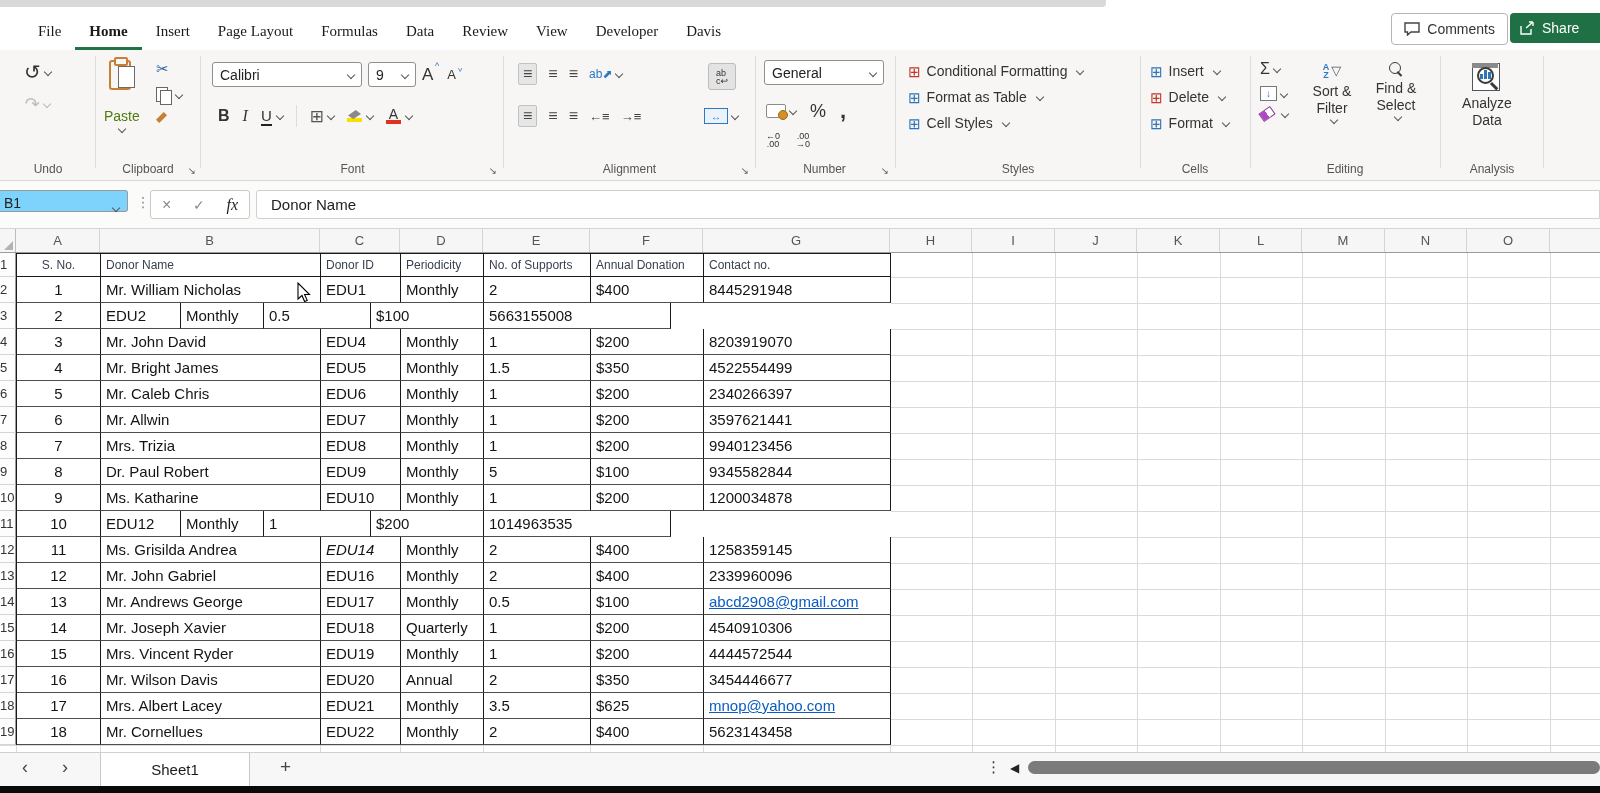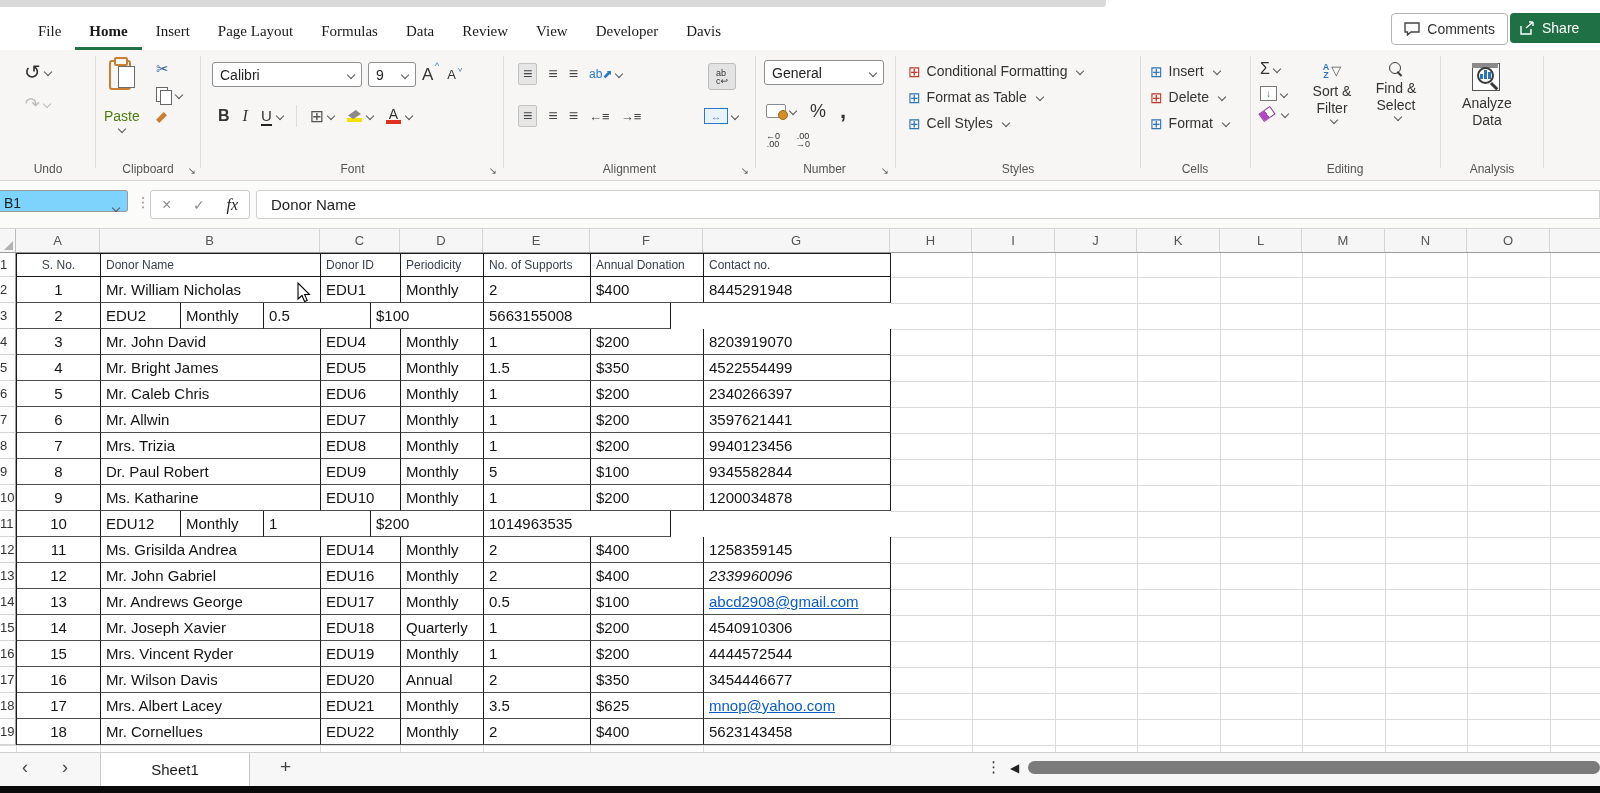--- a/index.html
+++ b/index.html
@@ -561,34 +561,34 @@
           <div class="tcell c-center" style="width: 84px;">10</div>
           <div class="tcell" style="width: 80px;">EDU12</div>
           <div class="tcell" style="width: 83px;">Monthly</div>
           <div class="tcell" style="width: 107px;">1</div>
           <div class="tcell" style="width: 113px;">$200</div>
           <div class="tcell" style="width: 187px;">1014963535</div>
         </div>
         <div class="trow tdata">
           <div class="tcell c-center" style="width: 84px;">11</div>
           <div class="tcell" style="width: 220px;">Ms. Grisilda Andrea</div>
-          <div class="tcell" style="width: 80px;">EDU14</div>
+          <div class="tcell" style="width: 80px; font-style: italic;">EDU14</div>
           <div class="tcell" style="width: 83px;">Monthly</div>
           <div class="tcell" style="width: 107px;">2</div>
           <div class="tcell" style="width: 113px;">$400</div>
           <div class="tcell" style="width: 187px;">1258359145</div>
         </div>
         <div class="trow tdata">
           <div class="tcell c-center" style="width: 84px;">12</div>
           <div class="tcell" style="width: 220px;">Mr. John Gabriel</div>
           <div class="tcell" style="width: 80px;">EDU16</div>
           <div class="tcell" style="width: 83px;">Monthly</div>
           <div class="tcell" style="width: 107px;">2</div>
           <div class="tcell" style="width: 113px;">$400</div>
-          <div class="tcell" style="width: 187px; font-style: italic;">2339960096</div>
+          <div class="tcell" style="width: 187px;">2339960096</div>
         </div>
         <div class="trow tdata">
           <div class="tcell c-center" style="width: 84px;">13</div>
           <div class="tcell" style="width: 220px;">Mr. Andrews George</div>
           <div class="tcell" style="width: 80px;">EDU17</div>
           <div class="tcell" style="width: 83px;">Monthly</div>
           <div class="tcell" style="width: 107px;">0.5</div>
           <div class="tcell" style="width: 113px;">$100</div>
           <div class="tcell" style="width: 187px;">
             <span class="elink">abcd2908@gmail.com</span>

